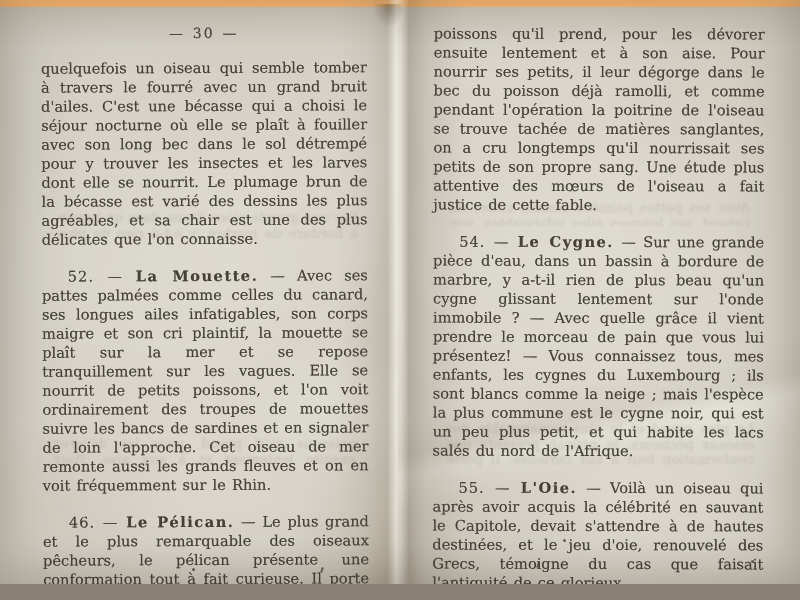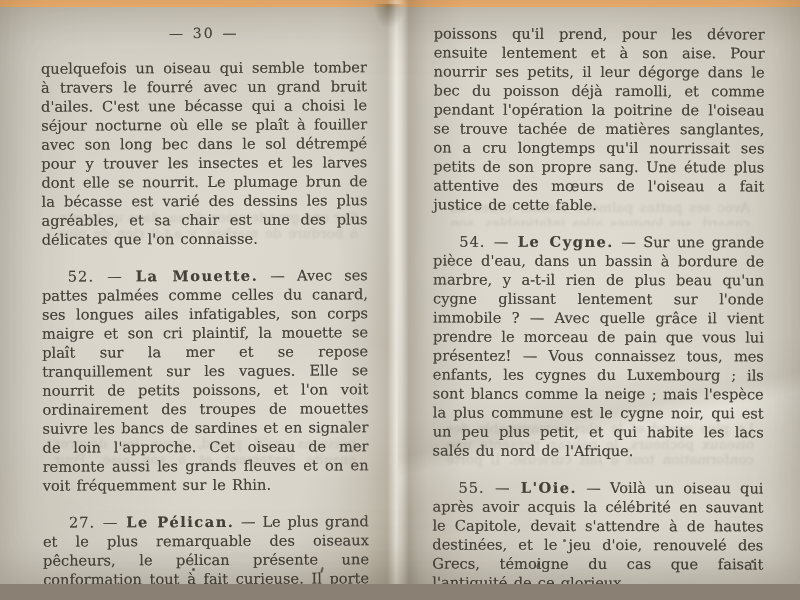--- a/index.html
+++ b/index.html
@@ -104,21 +104,21 @@
   <div class="ghost" style="left:58px;top:210px;width:300px;height:32px">Sur une grande pièce d'eau, dans un bassin à bordure de marbre, y a-t-il rien de plus beau qu'un cygne glissant lentement sur l'onde immobile ? — Avec quelle gr</div>
   <div class="ghost" style="left:54px;top:436px;width:302px;height:31px">poissons qu'il prend, pour les dévorer ensuite lentement et à son aise. Pour nourrir ses petits, il leur dégorge dans le bec du poisson déjà ramolli, et comme p</div>
   <div class="ghost" style="left:450px;top:200px;width:300px;height:26px">Avec ses pattes palmées comme celles du canard, ses longues ailes infatigables, son corps maigre et son cri plaintif, la mouette se plaît sur la mer et se repos</div>
   <div class="ghost" style="left:446px;top:421px;width:308px;height:47px">Le plus grand et le plus remarquable des oiseaux pêcheurs, le pélican présente une conformation tout à fait curieuse. Il porte au-dessous du bec une poche profo</div>
 
   <div class="col col-left">
     <p class="pageno">— 30 —</p>
     <div>
         <p class="para">quelquefois un oiseau qui semble tomber à travers le fourré avec un grand bruit d'ailes. C'est une bécasse qui a choisi le séjour nocturne où elle se plaît à fouiller avec son long bec dans le sol détrempé pour y trouver les insectes et les larves dont elle se nourrit. Le plumage brun de la bécasse est varié des dessins les plus agréables, et sa chair est une des plus délicates que l'on connaisse.</p>
         <p class="para numbered"><span class="sec-num">52. — </span><span class="sec-title">La Mouette.</span><span> — </span>Avec ses pattes palmées comme celles du canard, ses longues ailes infatigables, son corps maigre et son cri plaintif, la mouette se plaît sur la mer et se repose tranquillement sur les vagues. Elle se nourrit de petits poissons, et l'on voit ordinairement des troupes de mouettes suivre les bancs de sardines et en signaler de loin l'approche. Cet oiseau de mer remonte aussi les grands fleuves et on en voit fréquemment sur le Rhin.</p>
-        <p class="para numbered"><span class="sec-num">27. — </span><span class="sec-title">Le Pélican.</span><span> — </span>Le plus grand et le plus remarquable des oiseaux pêcheurs, le pélican présente une conformation tout à fait curieuse. Il porte au-dessous du bec une poche profonde dans laquelle il entasse les</p>
+        <p class="para numbered"><span class="sec-num">46. — </span><span class="sec-title">Le Pélican.</span><span> — </span>Le plus grand et le plus remarquable des oiseaux pêcheurs, le pélican présente une conformation tout à fait curieuse. Il porte au-dessous du bec une poche profonde dans laquelle il entasse les</p>
       </div>
   </div>
 
   <div class="col col-right">
     <div>
         <p class="para">poissons qu'il prend, pour les dévorer ensuite lentement et à son aise. Pour nourrir ses petits, il leur dégorge dans le bec du poisson déjà ramolli, et comme pendant l'opération la poitrine de l'oiseau se trouve tachée de matières sanglantes, on a cru longtemps qu'il nourrissait ses petits de son propre sang. Une étude plus attentive des mœurs de l'oiseau a fait justice de cette fable.</p>
         <p class="para numbered"><span class="sec-num">54. — </span><span class="sec-title">Le Cygne.</span><span> — </span>Sur une grande pièce d'eau, dans un bassin à bordure de marbre, y a-t-il rien de plus beau qu'un cygne glissant lentement sur l'onde immobile ? — Avec quelle grâce il vient prendre le morceau de pain que vous lui présentez! — Vous connaissez tous, mes enfants, les cygnes du Luxembourg ; ils sont blancs comme la neige ; mais l'espèce la plus commune est le cygne noir, qui est un peu plus petit, et qui habite les lacs salés du nord de l'Afrique.</p>
         <p class="para numbered"><span class="sec-num">55. — </span><span class="sec-title">L'Oie.</span><span> — </span>Voilà un oiseau qui après avoir acquis la célébrité en sauvant le Capitole, devait s'attendre à de hautes destinées, et le jeu d'oie, renouvelé des Grecs, témoigne du cas que faisait l'antiquité de ce glorieux</p>
       </div>
   </div>

